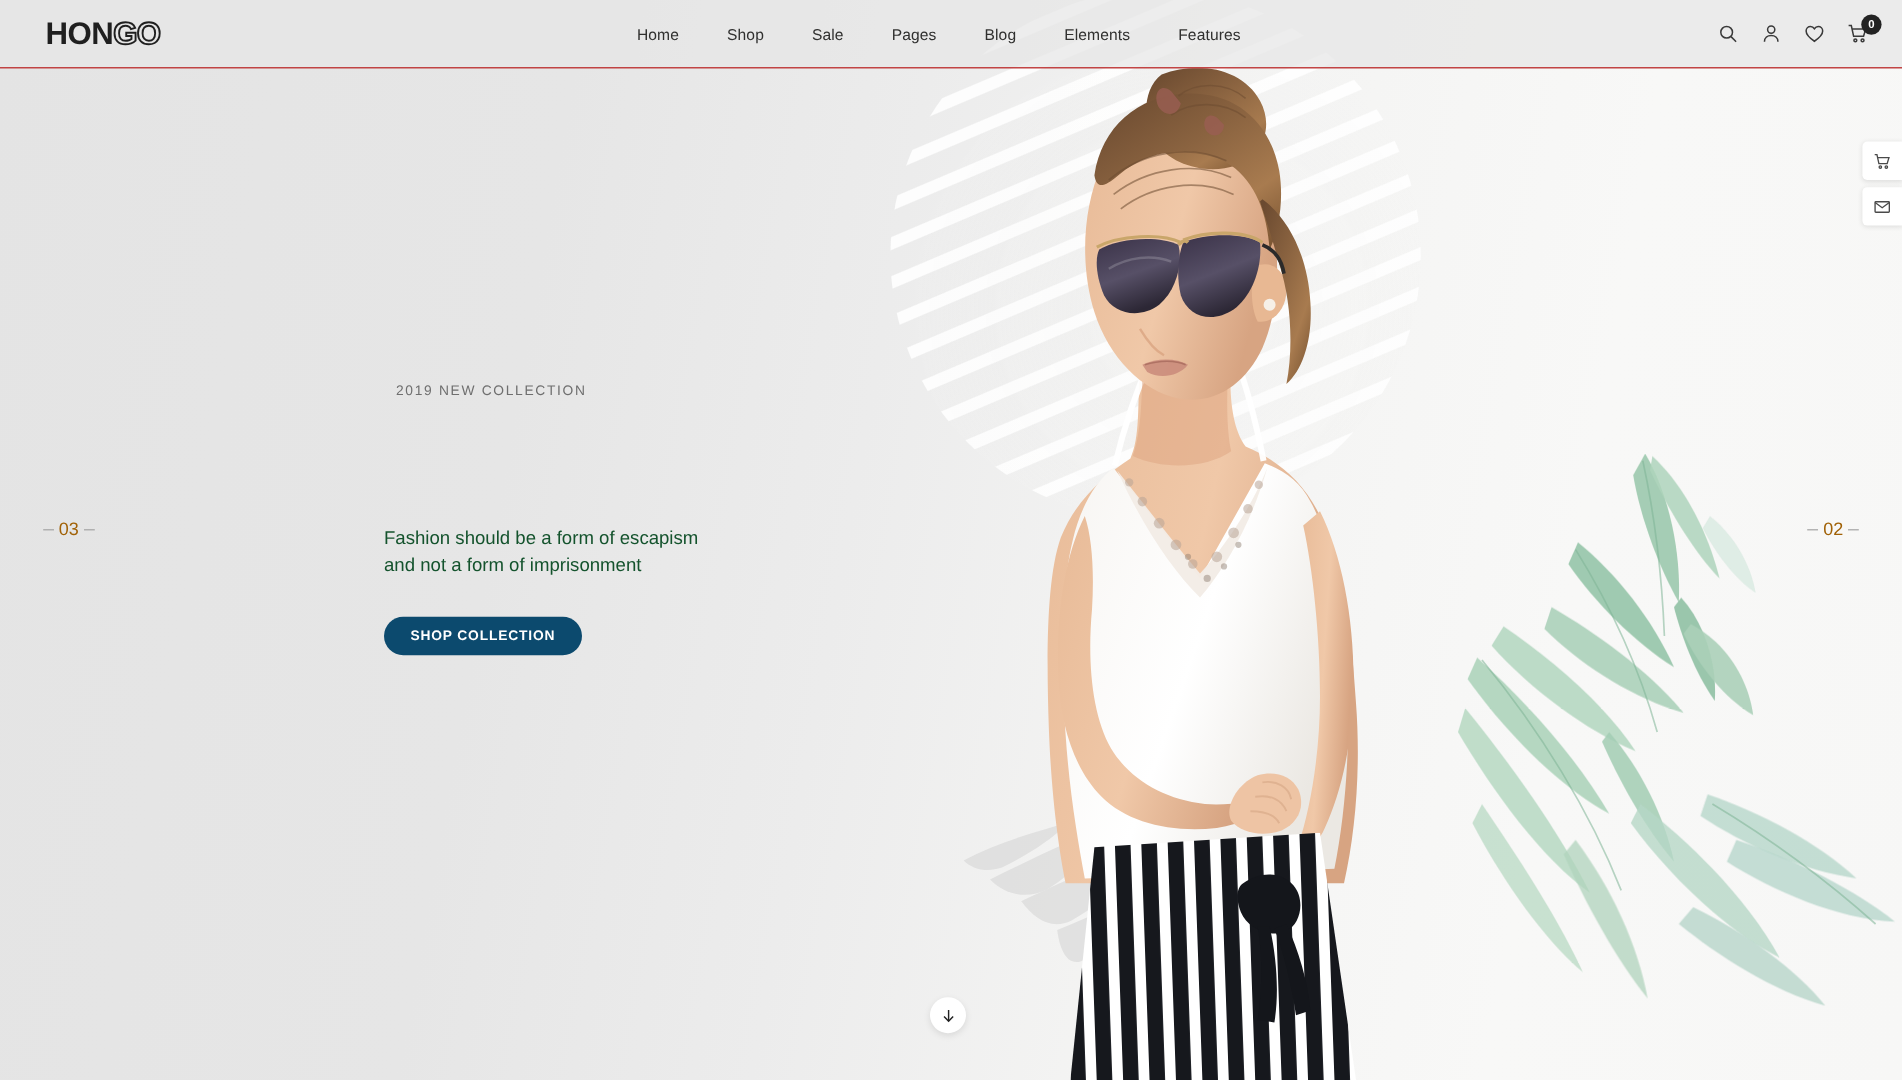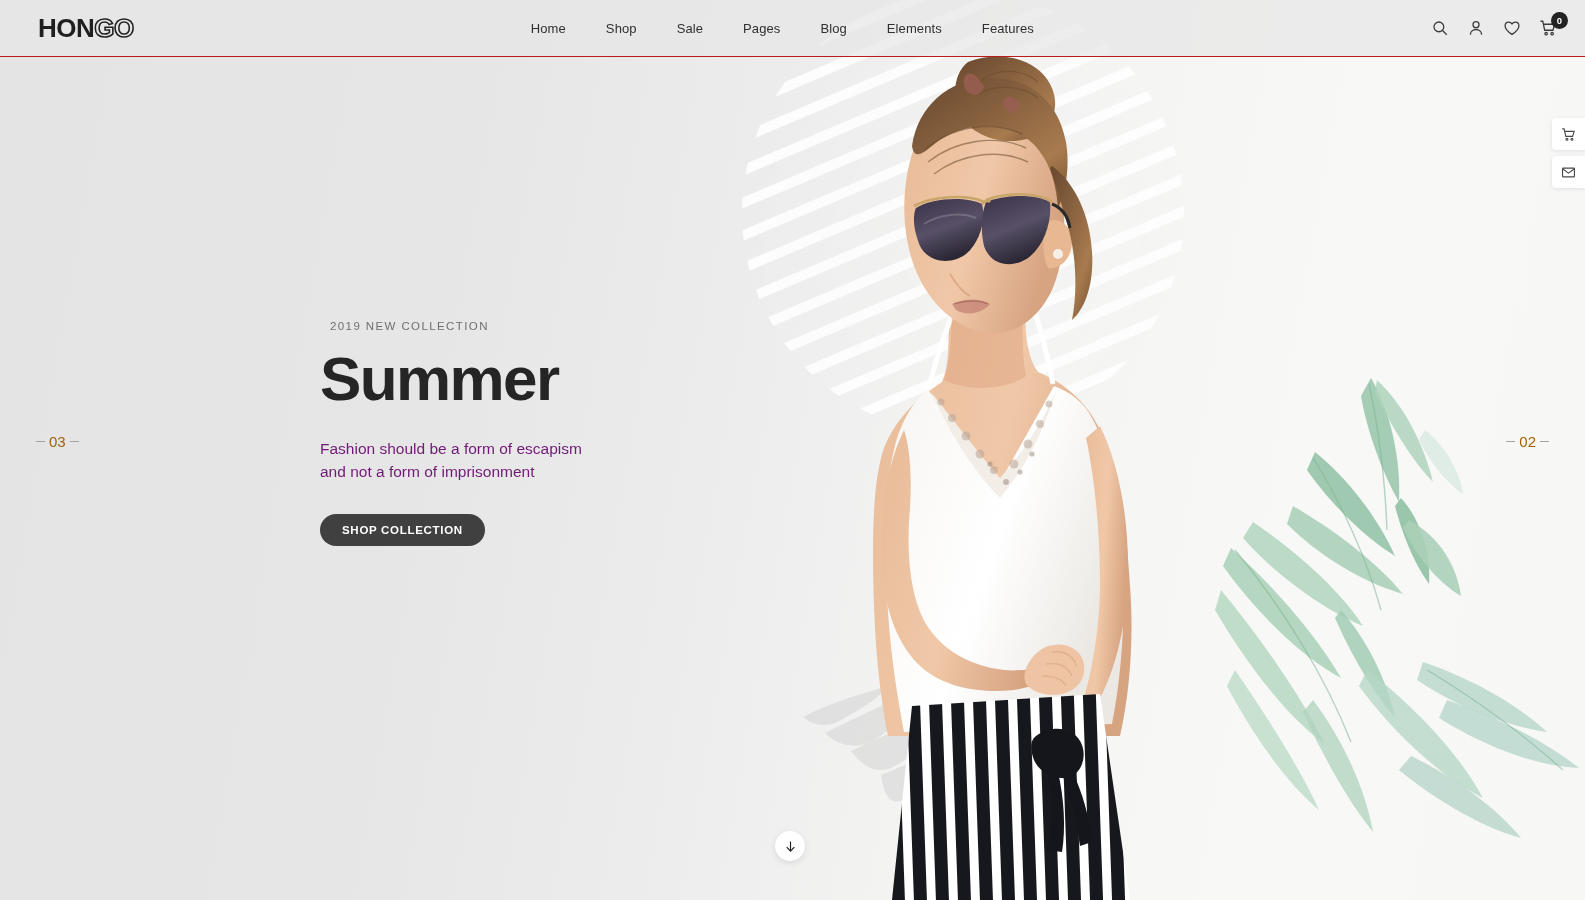--- a/index.html
+++ b/index.html
@@ -82,28 +82,28 @@
   .hero-copy { position:absolute; left:320px; top:320px; width:620px; z-index:20; }
   .eyebrow {
     font-size:11.5px; letter-spacing:1.4px; color:#6f6f6f;
     font-weight:500; margin-bottom:14px;margin-left:10px;
   }
   .headline {
     font-size:62px; line-height:1.06; font-weight:bold;
     color:#252525; letter-spacing:-1.6px;
   }
   .subcopy {
-    margin-top:26px; font-size:15.5px; line-height:1.48; color:#701a75;
+    margin-top:26px; font-size:15.5px; line-height:1.48; color:#14532d;
     max-width:270px;
   }
   .shop-btn {
     margin-top:30px;
     display:inline-flex; align-items:center; justify-content:center;
     height:32px; padding:0 22px;
-    background:#404040; color:#fff;
+    background:#0c4a6e; color:#fff;
     border:none; border-radius:17px;
     font-size:11.5px; font-weight:bold; letter-spacing:.7px;
     font-family:"Liberation Sans", sans-serif;
     cursor:pointer;
   }
 
   
   .slide-num {
     position:absolute; top:433px; z-index:25;
     display:flex; align-items:center; gap:4px;
@@ -404,21 +404,21 @@
             <circle cx="17.5" cy="19.5" r="1.6"></circle>
         </svg>
         <span class="cart-badge">0</span>
       </span>
     </div>
   </div>
 
   <div class="hero-copy">
     <div class="eyebrow">2019 NEW COLLECTION</div>
     <h1 class="headline">
-      <span>Summer</span><br>
+      <br>
     </h1>
     <p class="subcopy">
       <span>Fashion should be a form of escapism</span><br>
       <span>and not a form of imprisonment</span>
     </p>
     <button class="shop-btn">SHOP COLLECTION</button>
   </div>
 
   <div class="slide-num slide-prev">
     <span class="dash"></span>

